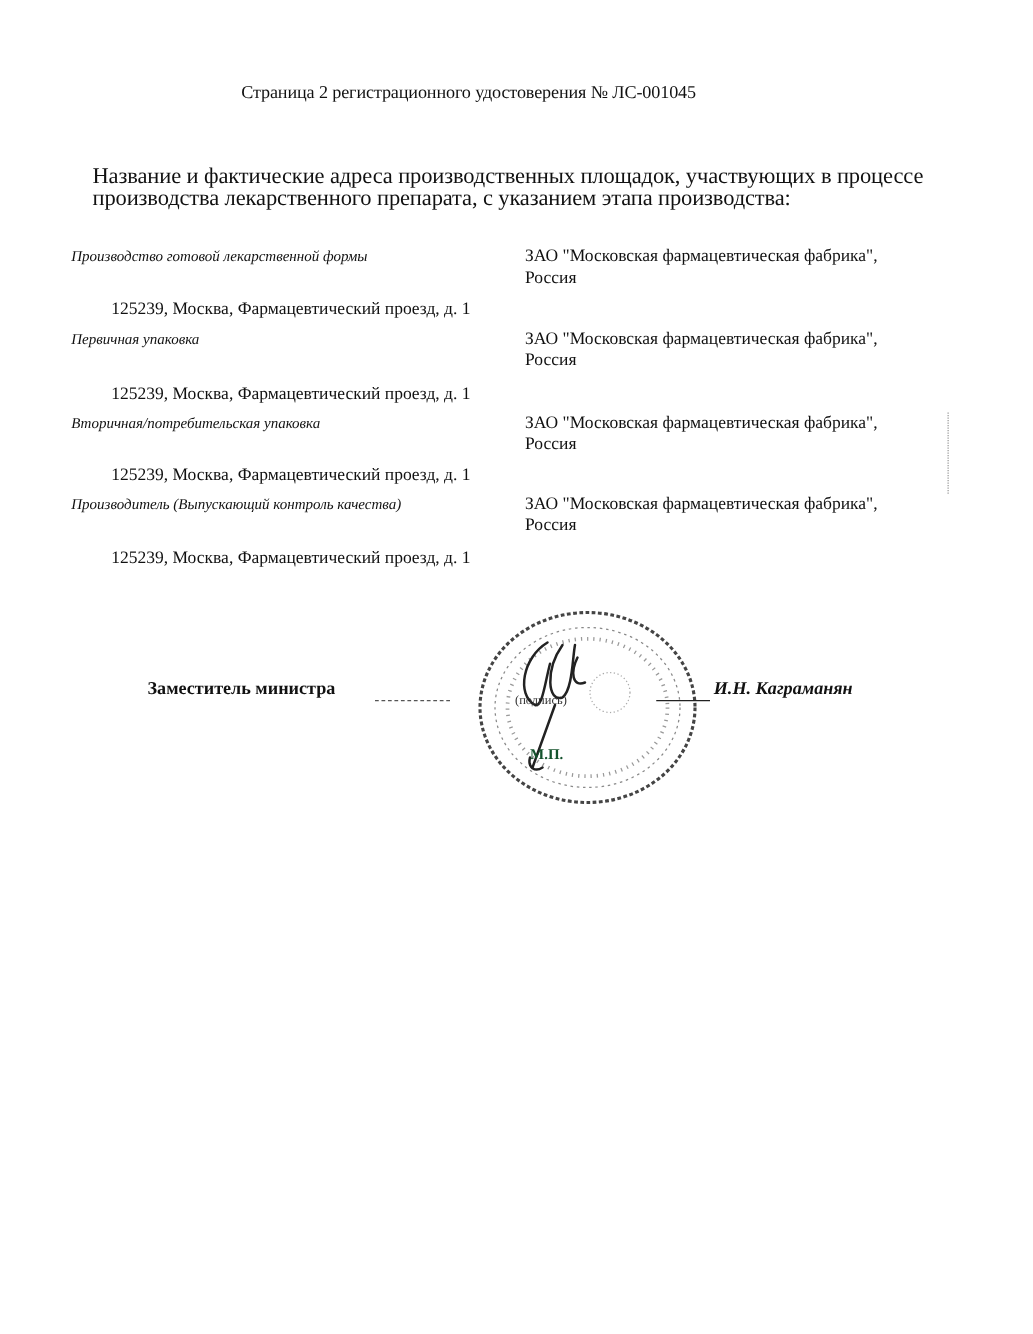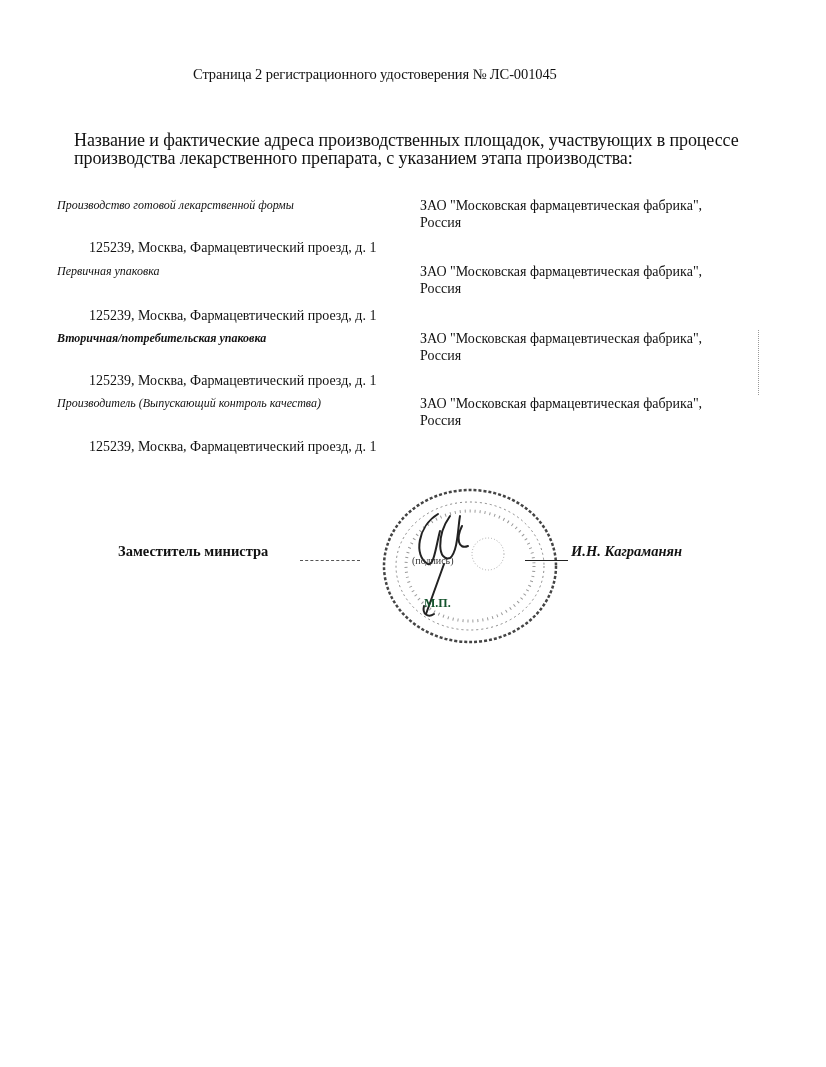--- a/index.html
+++ b/index.html
@@ -78,21 +78,21 @@
   <div class="row" style="top:264px;">
     <div class="stage" style="top:0;">Первичная упаковка</div>
     <div class="company" style="top:-1px;">
       <div>ЗАО "Московская фармацевтическая фабрика",</div>
       <div>Россия</div>
     </div>
     <div class="address" style="top:44px;">125239, Москва, Фармацевтический проезд, д. 1</div>
   </div>
 
   <div class="row" style="top:331px;">
-    <div class="stage" style="top:0;font-weight:bold;">Вторичная/потребительская упаковка</div>
+    <div class="stage" style="top:0;">Вторичная/потребительская упаковка</div>
     <div class="company" style="top:-1px;">
       <div>ЗАО "Московская фармацевтическая фабрика",</div>
       <div>Россия</div>
     </div>
     <div class="address" style="top:42px;">125239, Москва, Фармацевтический проезд, д. 1</div>
   </div>
 
   <div class="row" style="top:396px;">
     <div class="stage" style="top:0;">Производитель (Выпускающий контроль качества)</div>
     <div class="company" style="top:-1px;">

